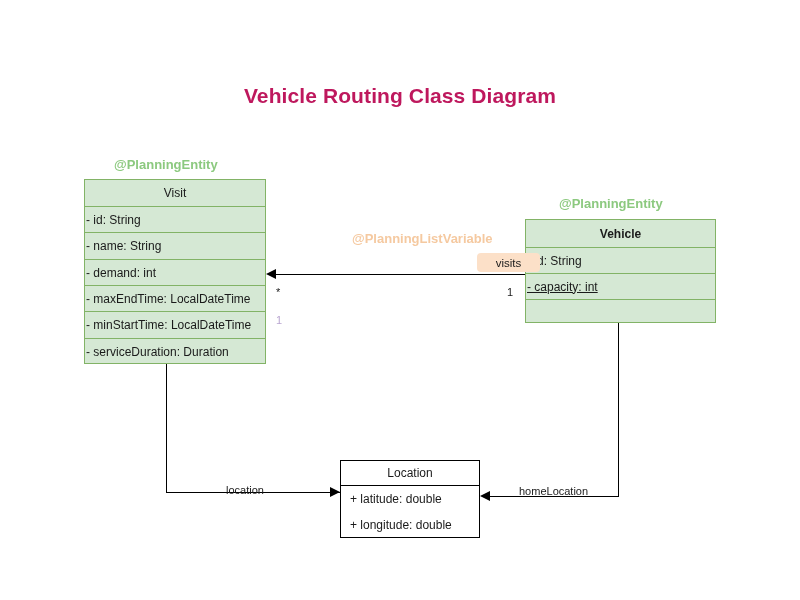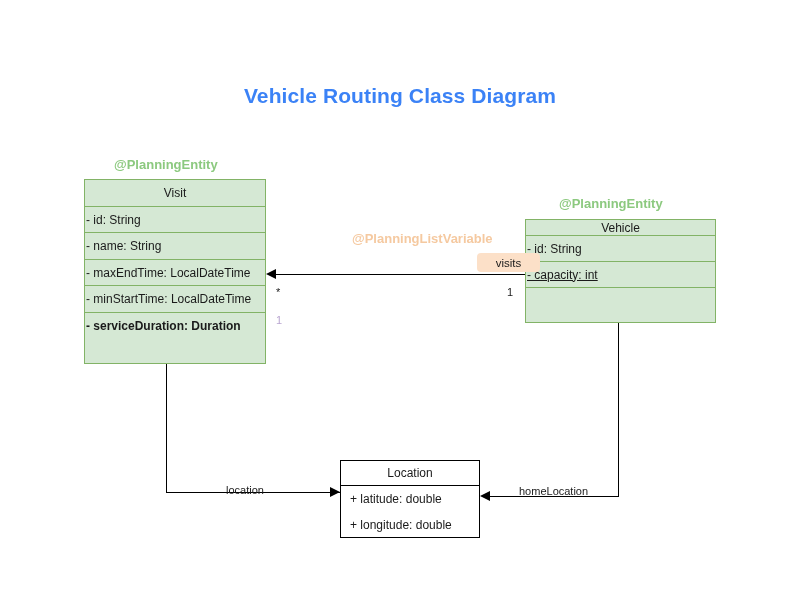--- a/index.html
+++ b/index.html
@@ -23,21 +23,21 @@
 
   
   .diagram-title {
     position: absolute;
     left: 0;
     top: 84px;
     width: 800px;
     text-align: center;
     font-size: 21px;
     font-weight: bold;
-    color: #3b82f6;
+    color: #be185d;
     letter-spacing: 0.1px;
   }
 
   
   .stereotype {
     position: absolute;
     font-size: 13px;
     font-weight: bold;
     white-space: nowrap;
   }
@@ -138,29 +138,30 @@
 <div id="diagram-root">
 
   <div class="diagram-title">Vehicle Routing Class Diagram</div>
 
   <div class="stereotype" style="left:114px; top:157px; color:#8cc97f;">@PlanningEntity</div>
 
   <div class="uml-class" style="left:84px; top:179px; width:182px; height:185px;">
     <div class="class-title" style="height:27px;">Visit</div>
     <div class="class-row" style="height:26px;">- id: String</div>
     <div class="class-row" style="height:27px;">- name: String</div>
+    <div class="class-row" style="height:26px;">- demand: int</div>
     <div class="class-row" style="height:26px;">- maxEndTime: LocalDateTime</div>
     <div class="class-row" style="height:27px;">- minStartTime: LocalDateTime</div>
-    <div class="class-row last" style="height:25px;font-weight:bold;">- serviceDuration: Duration</div>
+    <div class="class-row last" style="height:25px;">- serviceDuration: Duration</div>
   </div>
 
   <div class="stereotype" style="left:559px; top:196px; color:#8cc97f;">@PlanningEntity</div>
 
   <div class="uml-class" style="left:525px; top:219px; width:191px; height:104px;">
-    <div class="class-title" style="height:16px;">Vehicle</div>
+    <div class="class-title" style="height:28px;font-weight:bold;">Vehicle</div>
     <div class="class-row" style="height:26px;">- id: String</div>
     <div class="class-row" style="height:26px;text-decoration:underline;">- capacity: int</div>
   </div>
 
   <div class="stereotype" style="left:352px; top:231px; color:#f5c9a0;">@PlanningListVariable</div>
 
   <div class="edge-h" style="left:276px; top:274px; width:249px;"></div>
   <div class="arrow-left" style="left:266px; top:269px;"></div>
 
   <div class="chip-label" style="left:441px; top:253px; width:63px; height:19px;">visits</div>

